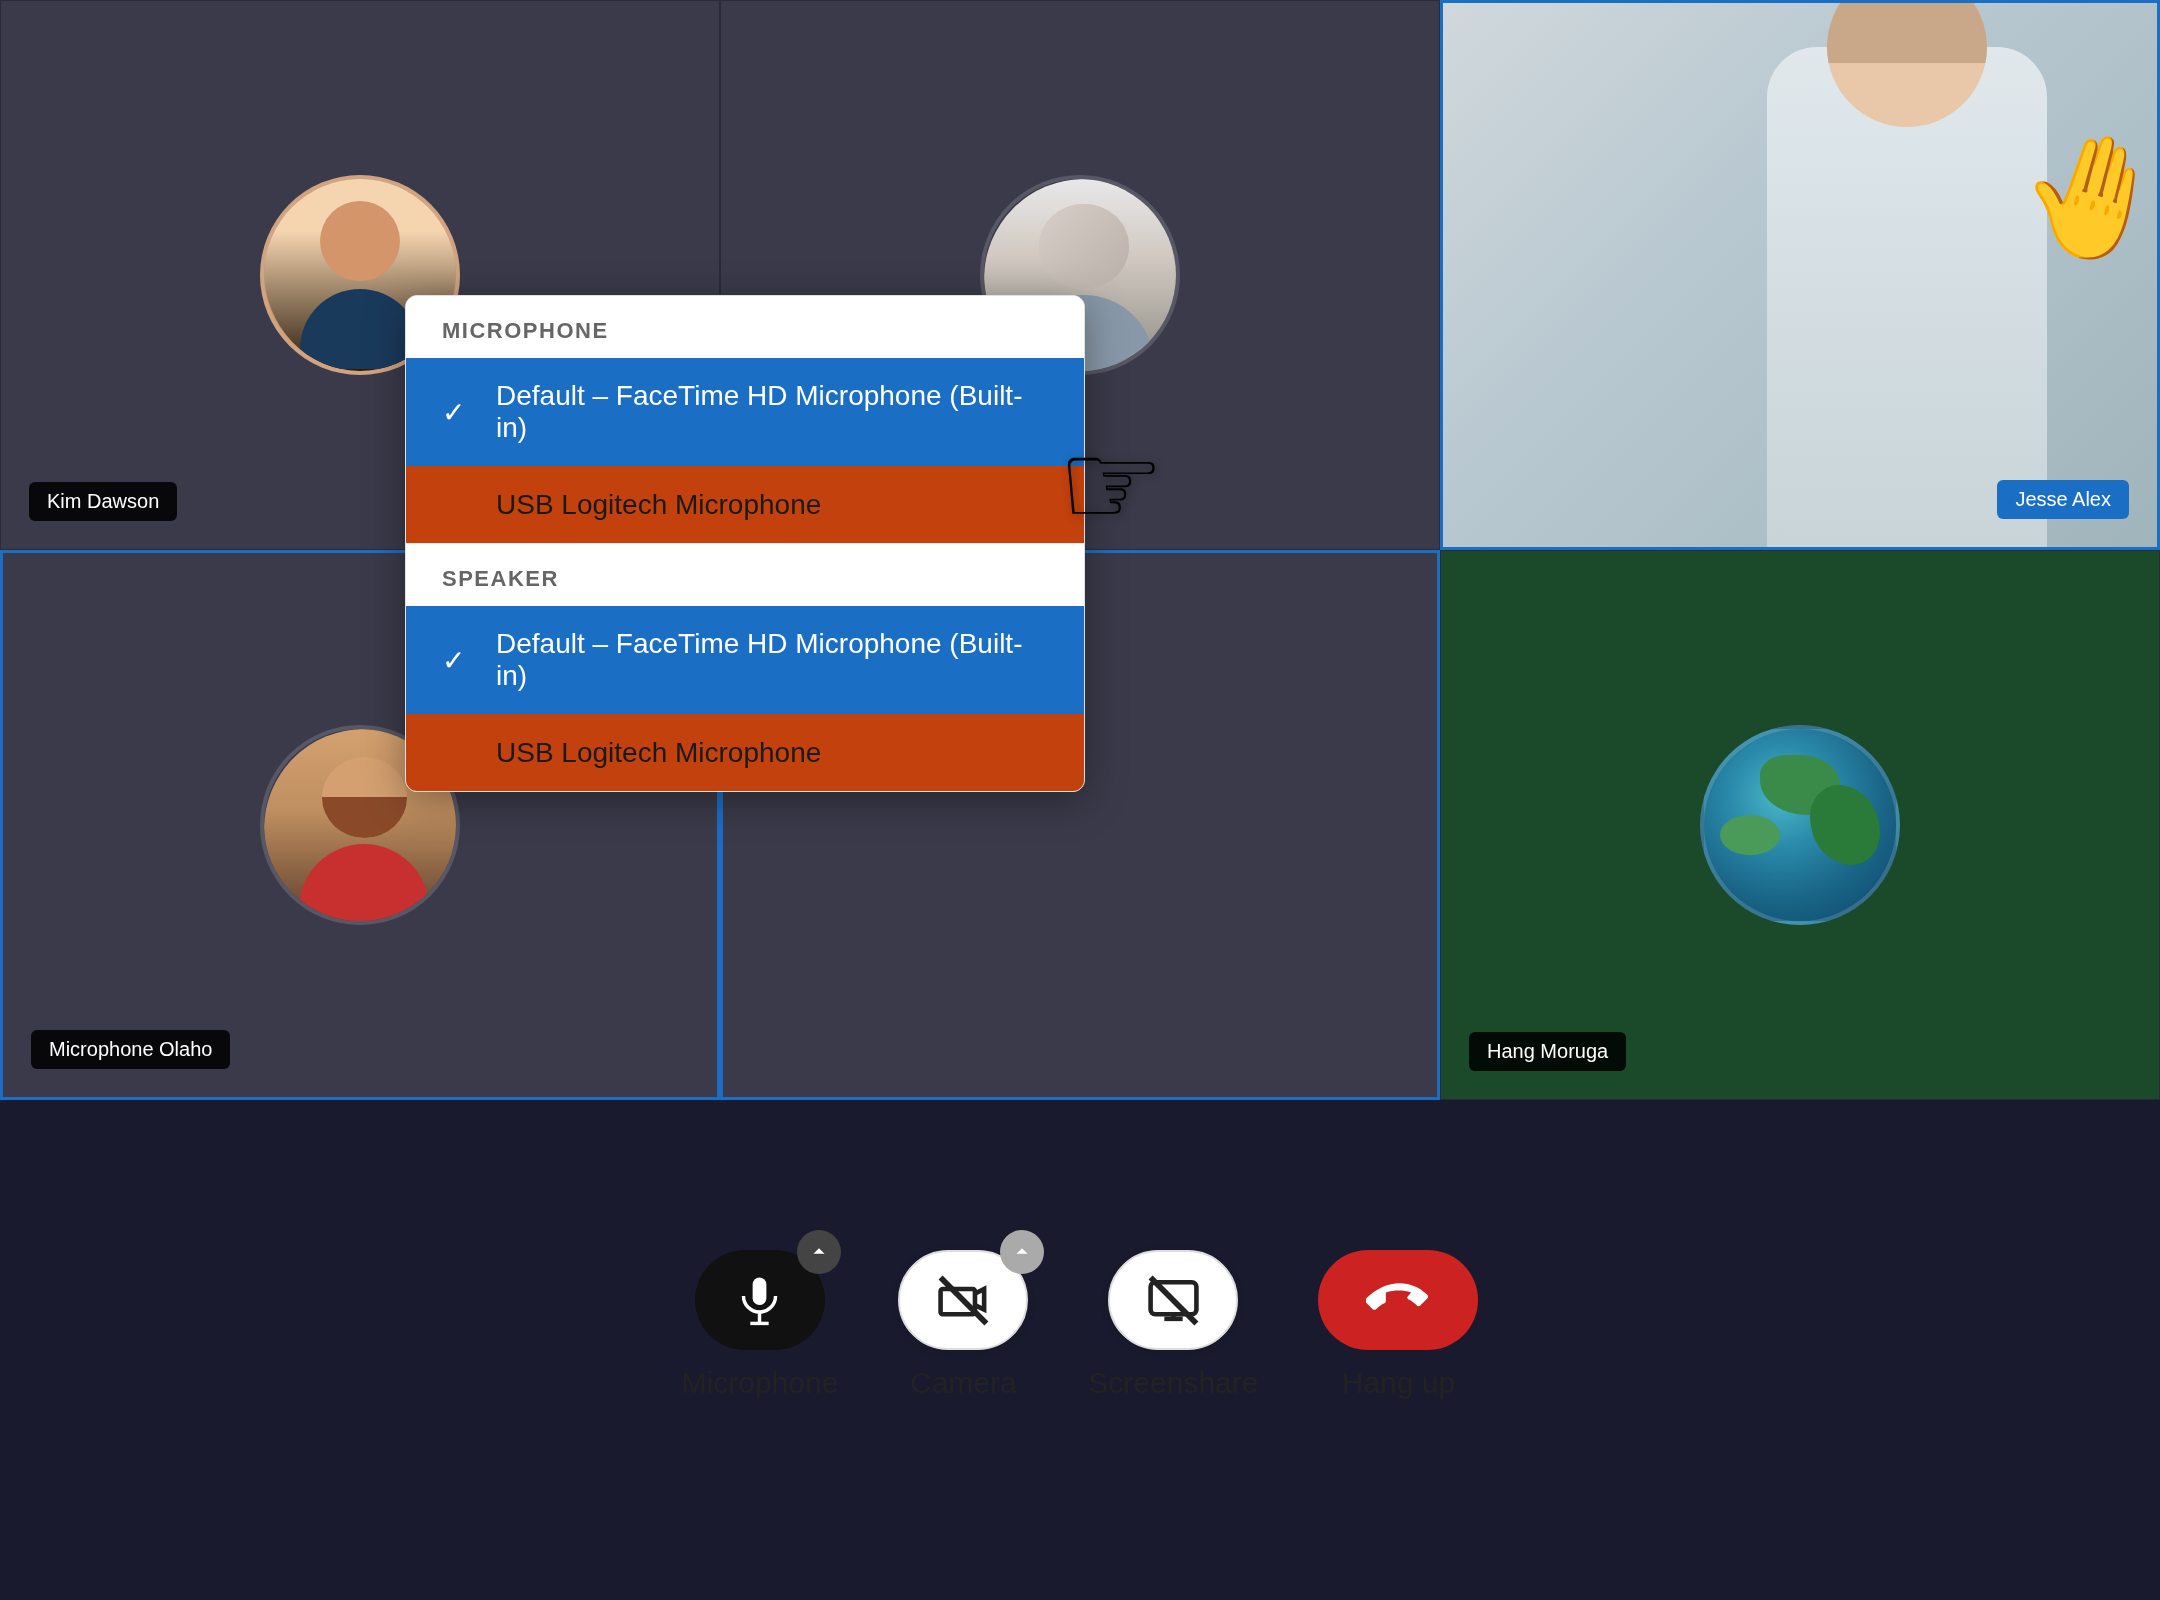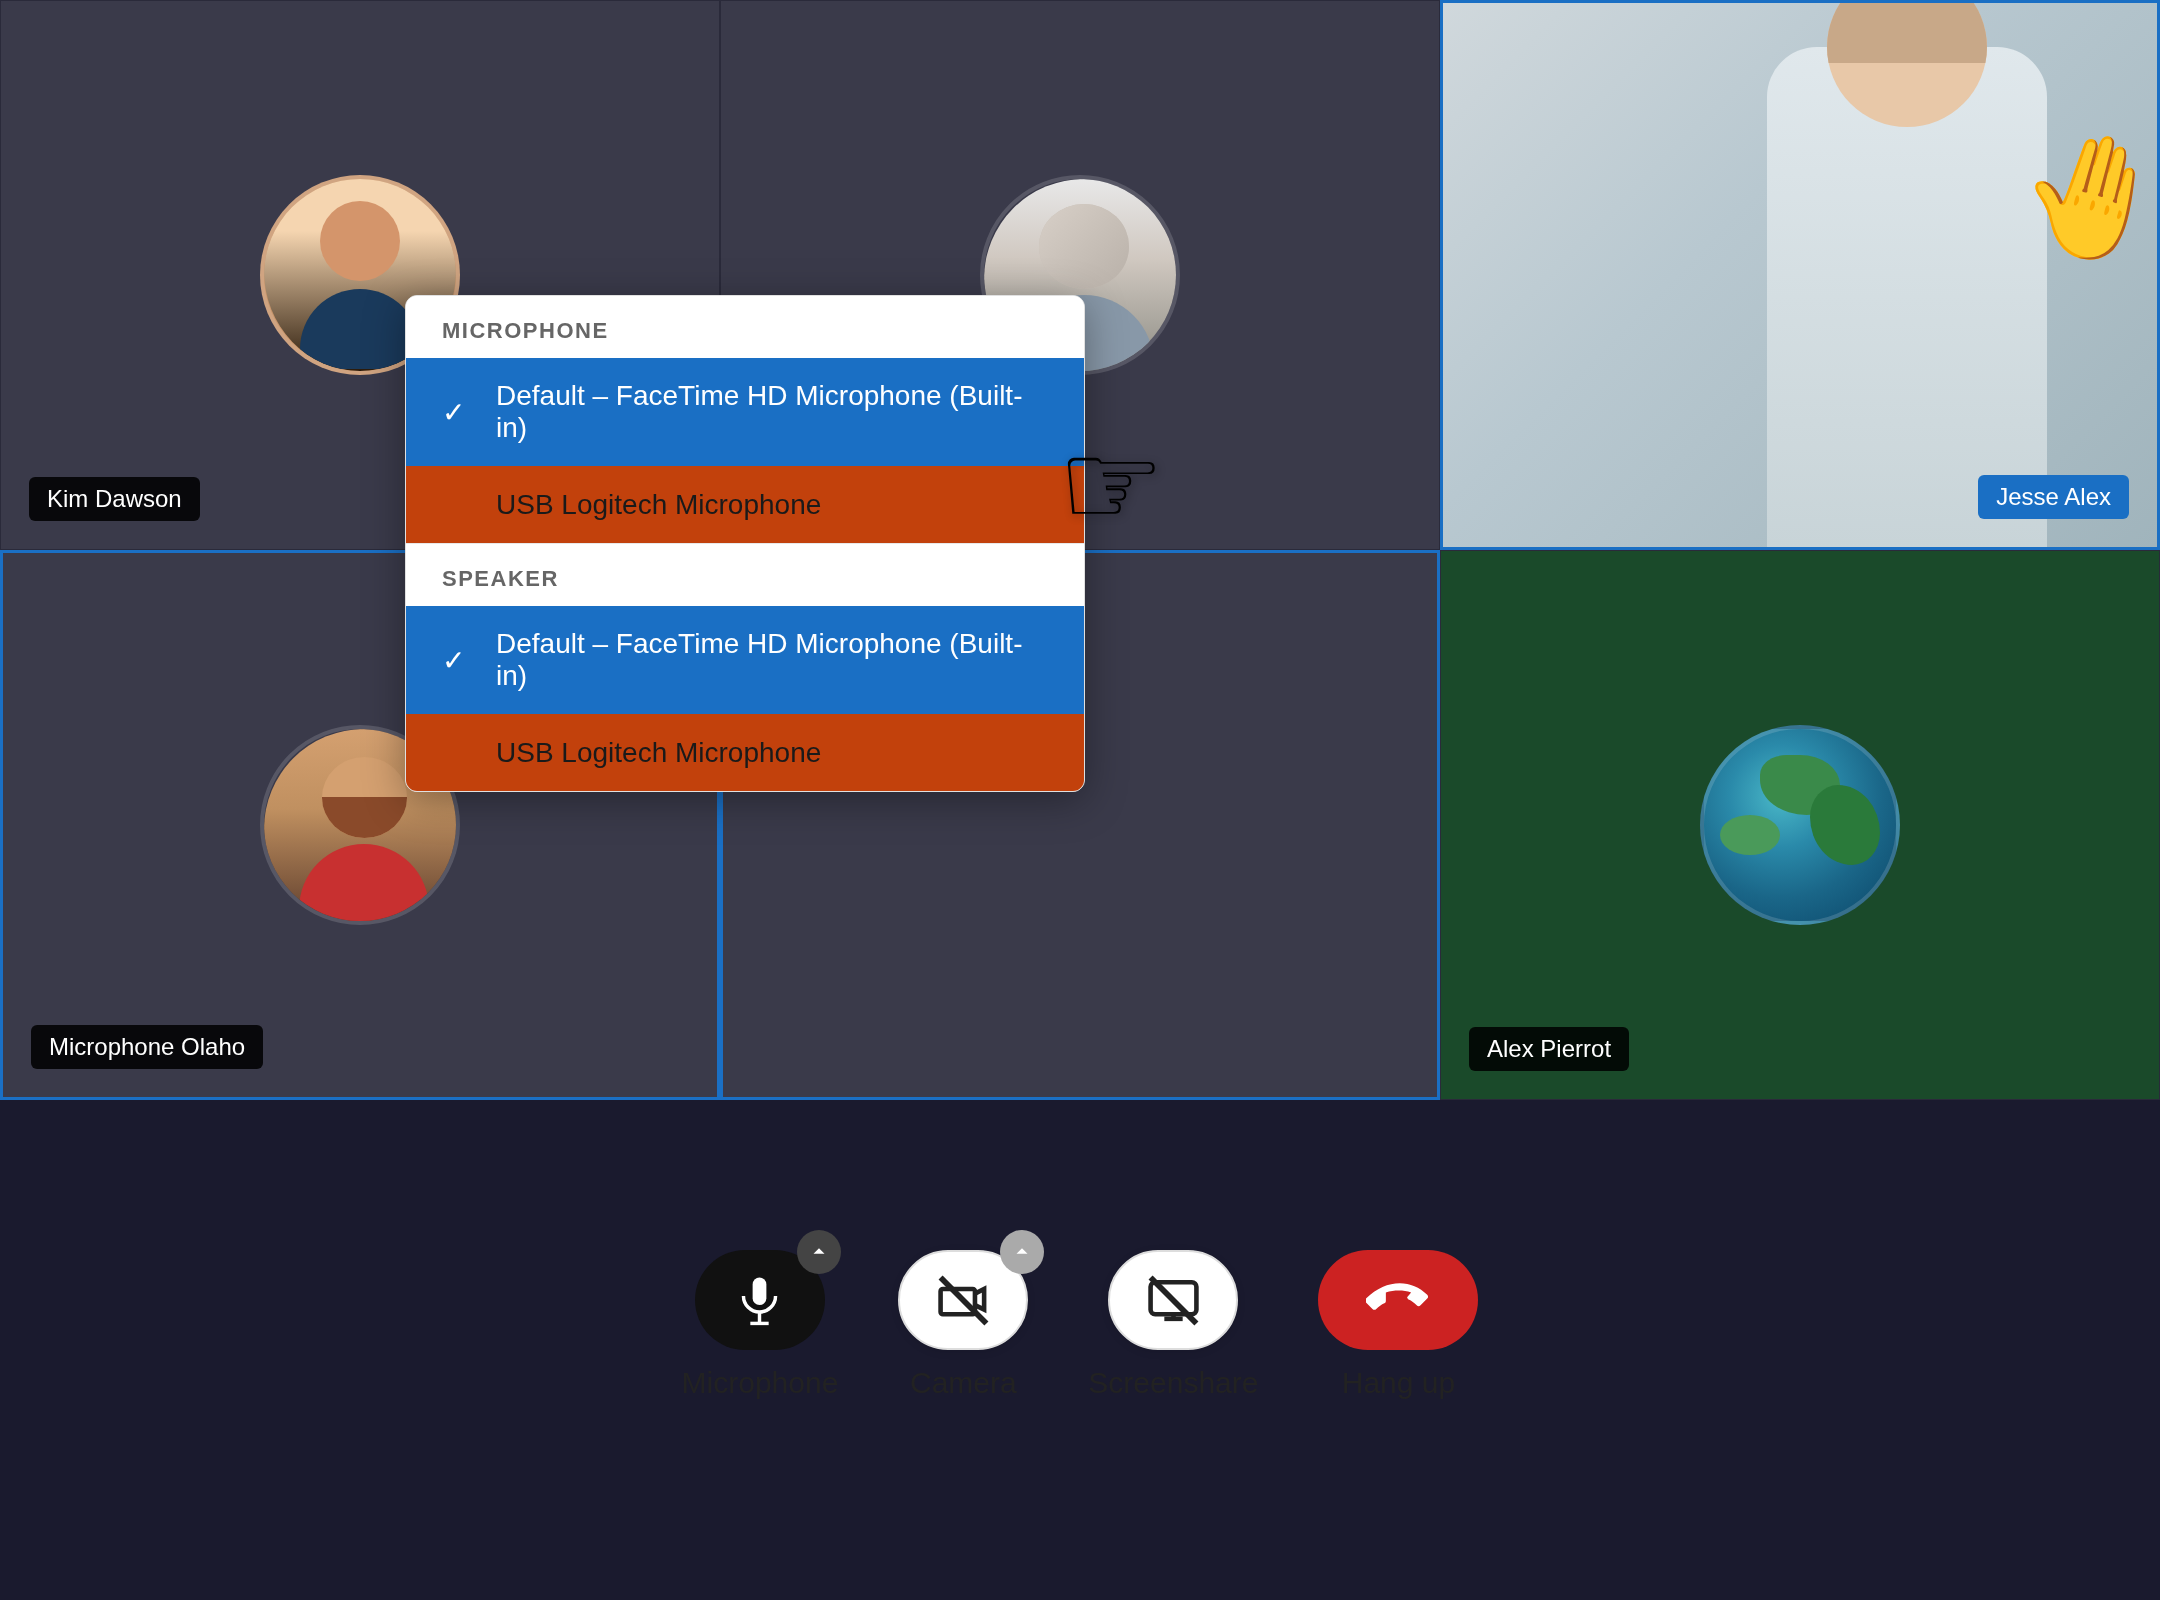--- a/index.html
+++ b/index.html
@@ -38,21 +38,21 @@
     }
 
     .participant-name-tag {
       position: absolute;
       bottom: 28px;
       left: 28px;
       background: rgba(0,0,0,0.85);
       color: white;
       padding: 8px 18px;
       border-radius: 6px;
-      font-size: 24px;
+      font-size: 20px;
       font-weight: 500;
       margin-top: 23px;
     }
 
     .mute-badge {
       position: absolute;
       bottom: 28px;
       left: 28px;
       width: 56px;
       height: 56px;
@@ -295,21 +295,21 @@
     <div style="position:absolute; top:0; left:0; width:100%; height:100%; background:#1a4a2a;"></div>
     <div style="position:relative; z-index:1;">
 
       <div style="width:200px; height:200px; border-radius:50%; background:radial-gradient(circle at 40% 35%, #4ab8c8 0%, #2a8aaa 30%, #1a6688 60%, #0a4466 100%); overflow:hidden; border: 4px solid rgba(255,255,255,0.15);">
 
         <div style="position:absolute; top:30px; left:60px; width:80px; height:60px; background:#3a8a4a; border-radius:40% 60% 50% 70%;"></div>
         <div style="position:absolute; top:90px; left:20px; width:60px; height:40px; background:#4a9a5a; border-radius:50%;"></div>
         <div style="position:absolute; top:60px; right:20px; width:70px; height:80px; background:#2a7a3a; border-radius:40% 60%;"></div>
       </div>
     </div>
-    <div class="participant-name-tag">Alex Pierrot</div>
+    <div class="participant-name-tag">Hang Moruga</div>
   </div>
 
 </div>
 
 <div class="dropdown-overlay">
   <div class="dropdown-menu">
 
     <div class="dropdown-section-header">MICROPHONE</div>
 
     <div class="dropdown-item selected">

